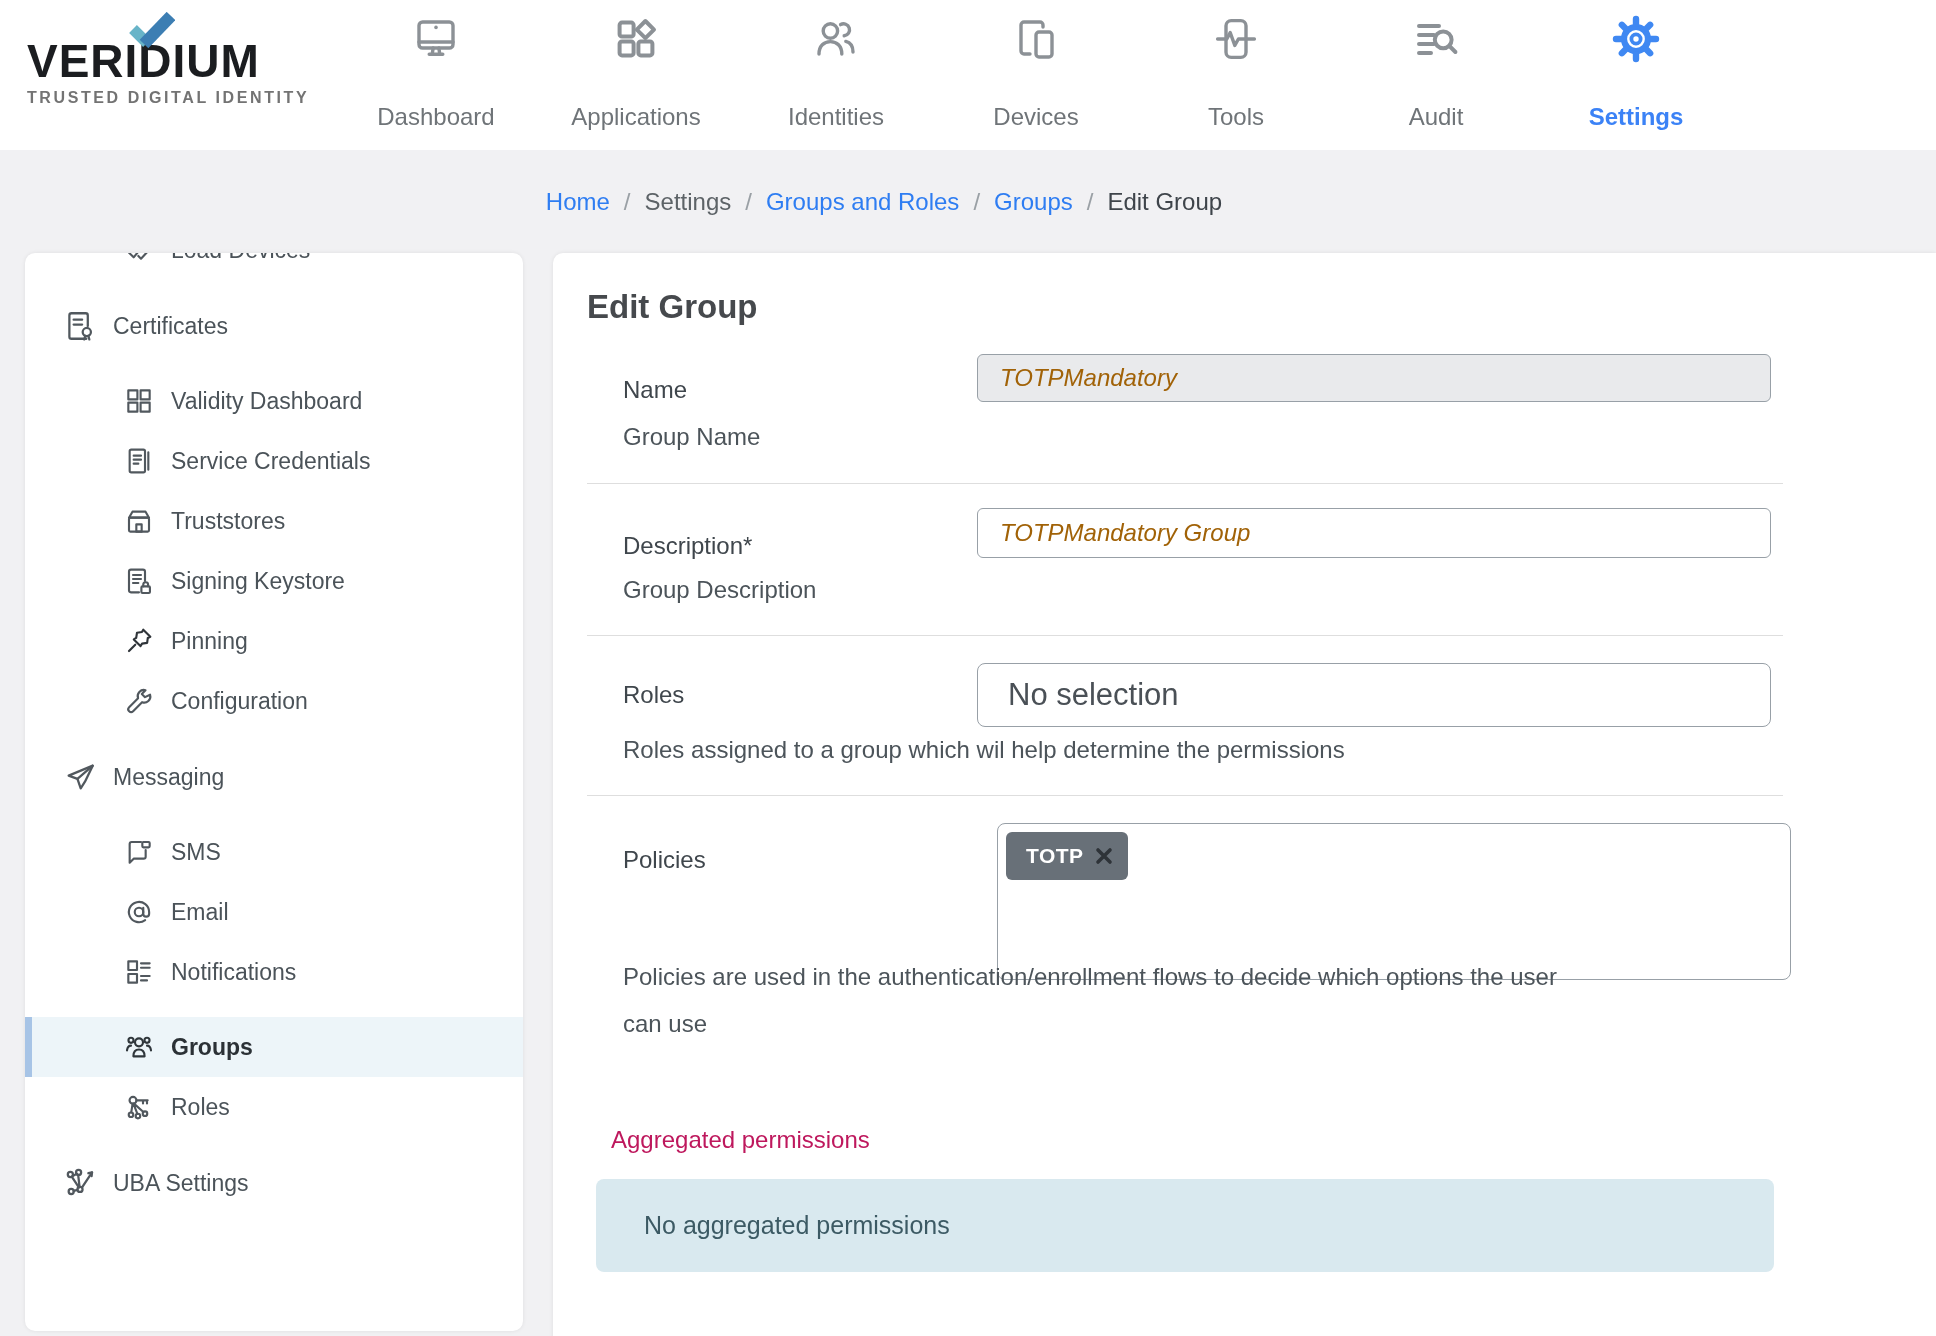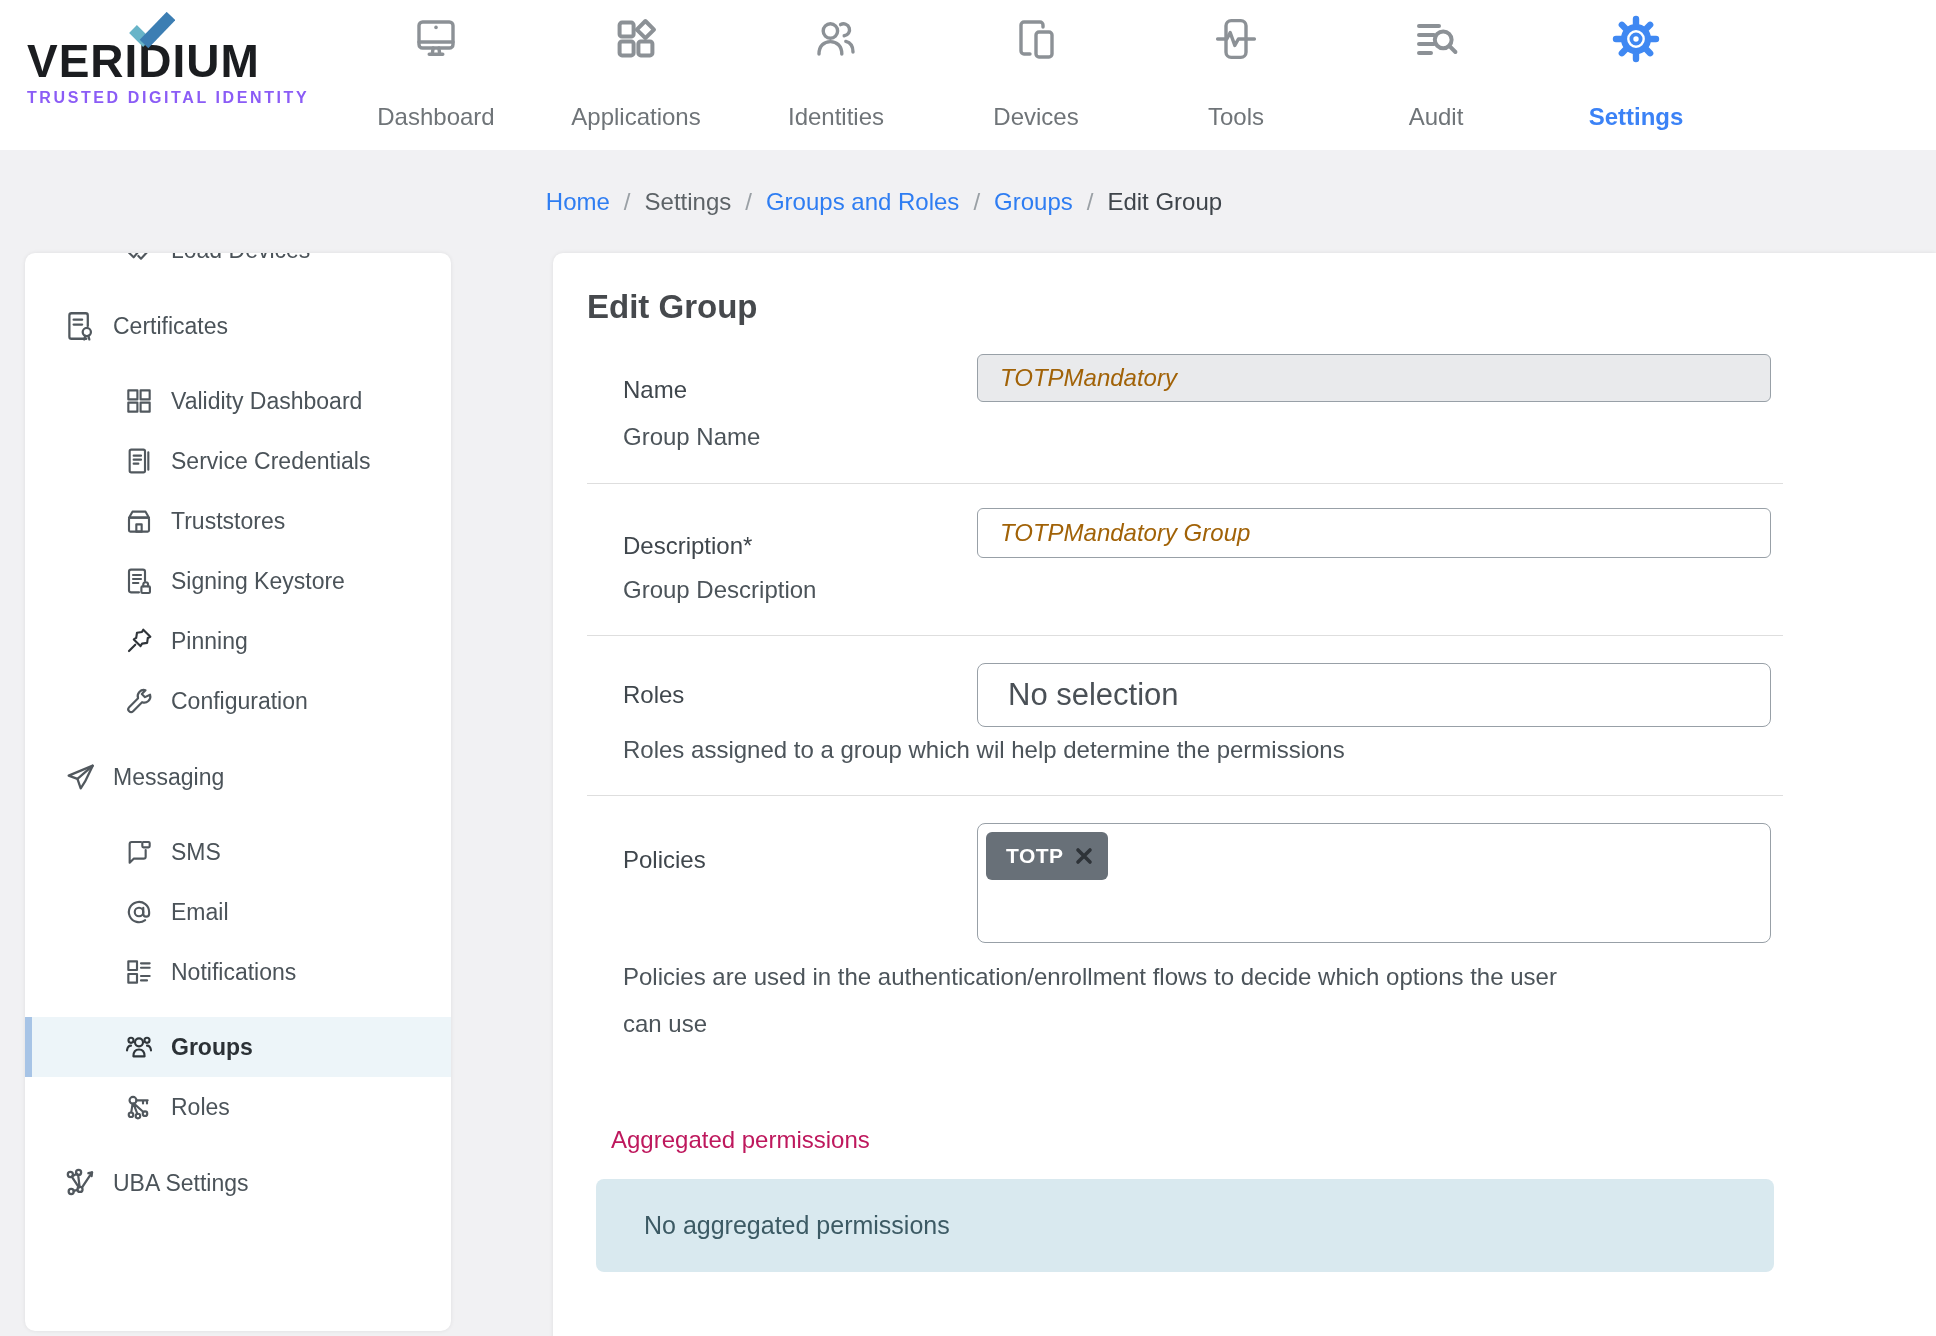--- a/index.html
+++ b/index.html
@@ -3,40 +3,40 @@
 <meta charset="utf-8">
 <style>
   * { margin:0; padding:0; box-sizing:border-box; }
   html,body { width:1936px; height:1336px; overflow:hidden;
     font-family:"Liberation Sans", sans-serif; background:#f1f1f3; color:#3f464c; }
 
   
   .topnav { position:absolute; left:0; top:0; width:1936px; height:150px; background:#ffffff; }
   .logo { position:absolute; left:27px; top:36px; }
   .logo-name { font-size:46px; font-weight:700; color:#1b1d20; letter-spacing:1px; line-height:50px; }
-  .logo-tag  { font-size:16px; font-weight:700; color:#8b5cf6; letter-spacing:2.6px; margin-top:3px; }
+  .logo-tag  { font-size:16px; font-weight:700; color:#737373; letter-spacing:2.6px; margin-top:3px; }
   .logo-check { position:absolute; left:100px; top:-24px; }
   .navitems { position:absolute; left:336px; top:0; height:150px; display:flex; }
   .navitem { width:200px; display:flex; flex-direction:column; align-items:center; padding-top:15px; cursor:pointer; }
   .navitem .nlabel { margin-top:40px; font-size:24px; color:#6f7478; }
   .navitem.active .nlabel { color:#3b82f6; font-weight:700; }
   .nicon { stroke:#8c9196; fill:none; stroke-width:1.7; stroke-linecap:round; stroke-linejoin:round; }
   .nicon.blue { stroke:#3f88f2; }
 
   
   .breadcrumb { position:absolute; left:0; top:150px; width:1741px; height:103px;
     display:flex; align-items:center; padding-left:27px; font-size:24px;justify-content:center; }
   .breadcrumb .sep { color:#9aa0a5; margin:0 14px; }
   .crumb-link { color:#2e7df2; cursor:pointer; }
   .crumb-plain { color:#5d6367; }
   .crumb-current { color:#3e444a; }
 
   
   .card { position:absolute; background:#fff; box-shadow:0 0 4px rgba(0,0,0,.08); }
-  .sidebar { left:25px; top:253px; width:426px; height:1078px; border-radius:10px; overflow:hidden; }
+  .sidebar { left:25px; top:253px; width:498px; height:1078px; border-radius:10px; overflow:hidden; }
   .main { left:553px; top:253px; width:1383px; height:1100px; border-radius:10px 0 0 0; }
 
   
   .row { height:60px; display:flex; align-items:center; font-size:23px; color:#4b5359; cursor:pointer; position:relative; }
   .row.top { padding-left:38px; margin-top:16px; }
   .row.sub { padding-left:98px; }
   .row.mt15 { margin-top:15px; }
   .row.cut { margin-top:-33px; }
   .row .sicon { margin-right:16px; flex:0 0 auto; }
   .sicon { stroke:#51585e; fill:none; stroke-width:1.6; stroke-linecap:round; stroke-linejoin:round; }
@@ -47,21 +47,21 @@
   
   .title { position:absolute; left:34px; top:35px; font-size:33px; font-weight:700; color:#46494d; }
   .flabel { position:absolute; left:70px; font-size:24px; color:#3f464c; line-height:30px; }
   .fhelper { position:absolute; left:70px; font-size:24px; color:#4c545a; line-height:30px; }
   .divider { position:absolute; left:34px; width:1196px; height:1px; background:#dedede; }
   .tinput { position:absolute; left:424px; width:794px; height:48px; border:1.5px solid #98a0a7;
     border-radius:6px; font-family:"Liberation Sans", sans-serif; font-size:24px; color:#a16207; padding:0 22px; background:#fff;font-style:italic; }
   .tinput.disabled { background:#e9eaec; }
   .selbox { position:absolute; left:424px; width:794px; border:1.5px solid #98a0a7; border-radius:8px; background:#fff; cursor:pointer; }
   .roles-box { top:410px; height:64px; display:flex; align-items:center; padding-left:30px; font-size:31px; color:#4a5056; }
-  .policies-box { top:570px; height:120px; padding:8px; }
+  .policies-box { top:570px; height:157px; padding:8px;margin-left:20px; }
   .chip { display:inline-flex; align-items:center; height:48px; background:#687078; border-radius:6px;
     color:#fff; font-size:21px; font-weight:700; padding:0 14px 0 20px; letter-spacing:.5px; }
   .chip svg { margin-left:10px; cursor:pointer; }
   .agg-label { position:absolute; left:58px; font-size:24px; color:#be185d; }
   .infobox { position:absolute; left:43px; top:926px; width:1178px; height:93px; background:#d9e9ef; border-radius:8px;
     display:flex; align-items:center; padding-left:48px; font-size:25px; color:#3c5a64; }
   .pre { white-space:pre-line; }
 </style>
 </head>
 <body>

